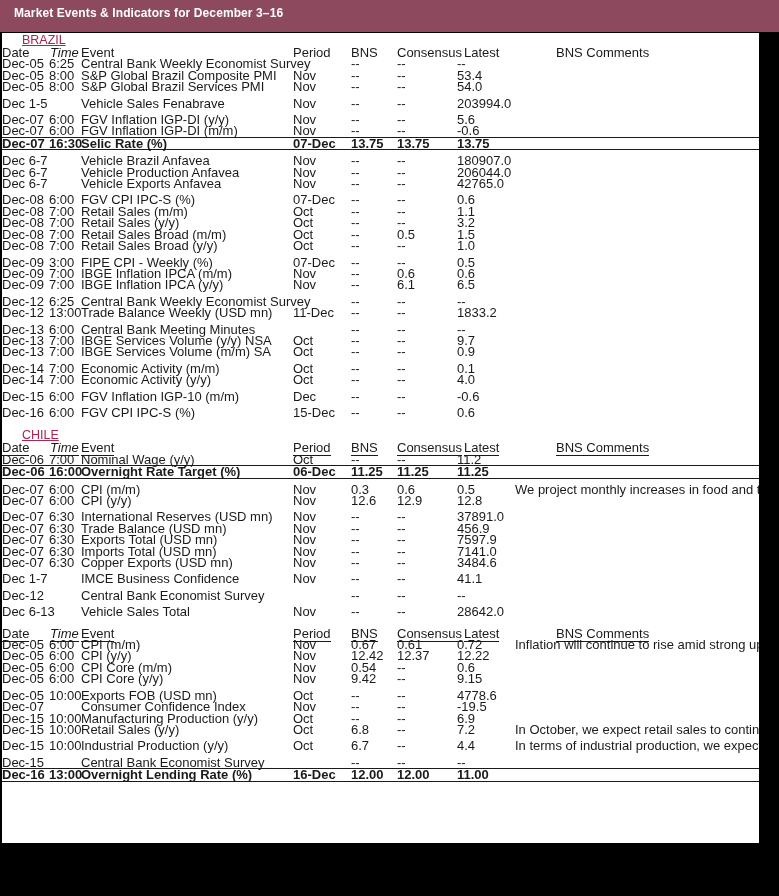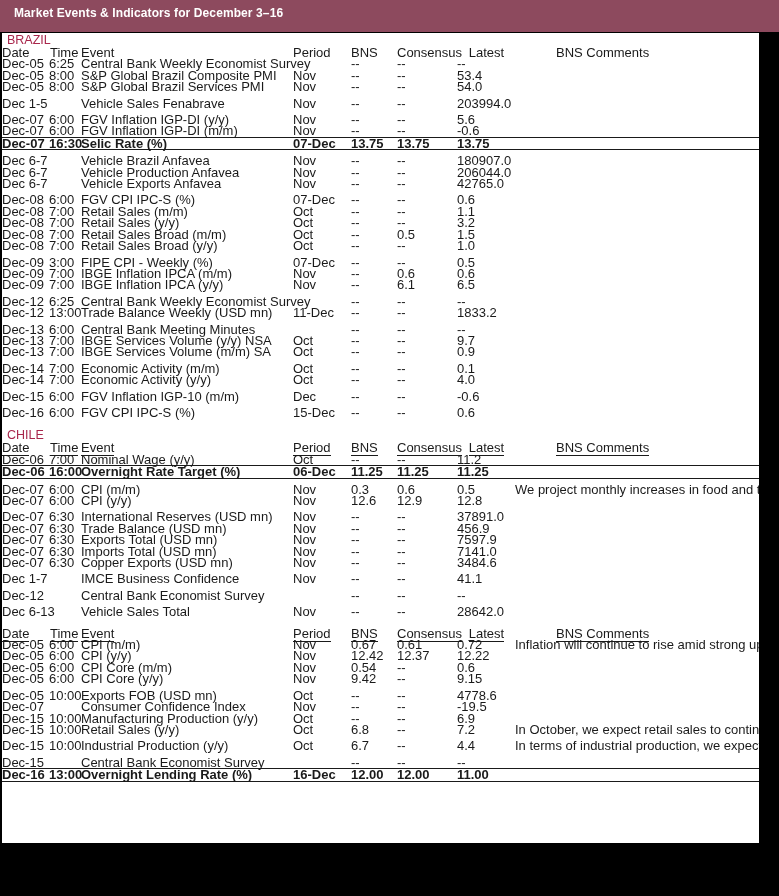--- a/index.html
+++ b/index.html
@@ -55,22 +55,23 @@
     position: relative;
     padding: 0;
     margin: 0;
   }
   
   .country {
     color: #a8264b;
     font-size: 12.5px;
     font-weight: normal;
     line-height: 14px;
-    padding-left: 5px;
+    padding-left: 20px;
     white-space: nowrap;
+    text-decoration: underline;
   }
   
   table.sched {
     border-collapse: collapse;
     table-layout: fixed;
     width: 757px;
     font-size: 13px;
     color: #1a1a1a;
   }
   table.sched td, table.sched th {
@@ -96,23 +97,23 @@
   .hdr.underline td span.u { border-bottom: 1px solid #1a1a1a; padding-bottom: 0px; }
 
   .td-date   { padding-left: 5px; }
   .td-time   { text-align: right; padding-right: 4px; }
   .td-event  { padding-left: 0px; }
   .td-period { padding-left: 2px; }
   .td-num    { text-align: right; padding-right: 7px; }
   .td-latest { text-align: right; padding-right: 10px; }
   .td-comm   { white-space: normal; line-height: 11.2px; padding-right: 4px; }
 
-  .hdr .td-time  { text-align: center; padding-right: 8px; padding-left: 1px; }
+  .hdr .td-time  { text-align: center; padding-right: 8px; padding-left: 1px; font-style: italic; }
   .hdr .td-num   { text-align: left; padding-right: 7px; }
-  .hdr .td-latest{ text-align: center;  padding-right: 0; padding-left: 7px; }
+  .hdr .td-latest{ text-align: left;  padding-right: 0; padding-left: 7px; }
   .hdr .td-comm  { text-align: left; padding-left: 41px; }
 
   tr.bold td { font-weight: bold; }
   tr.gap td { height: 5px; line-height: 5px; font-size: 1px; }
   .rule-top td { border-top: 1px solid #1a1a1a; }
   .rule-bot td { border-bottom: 1px solid #1a1a1a; }
   .section-gap { height: 10px; }
 </style>
 </head>
 <body>

